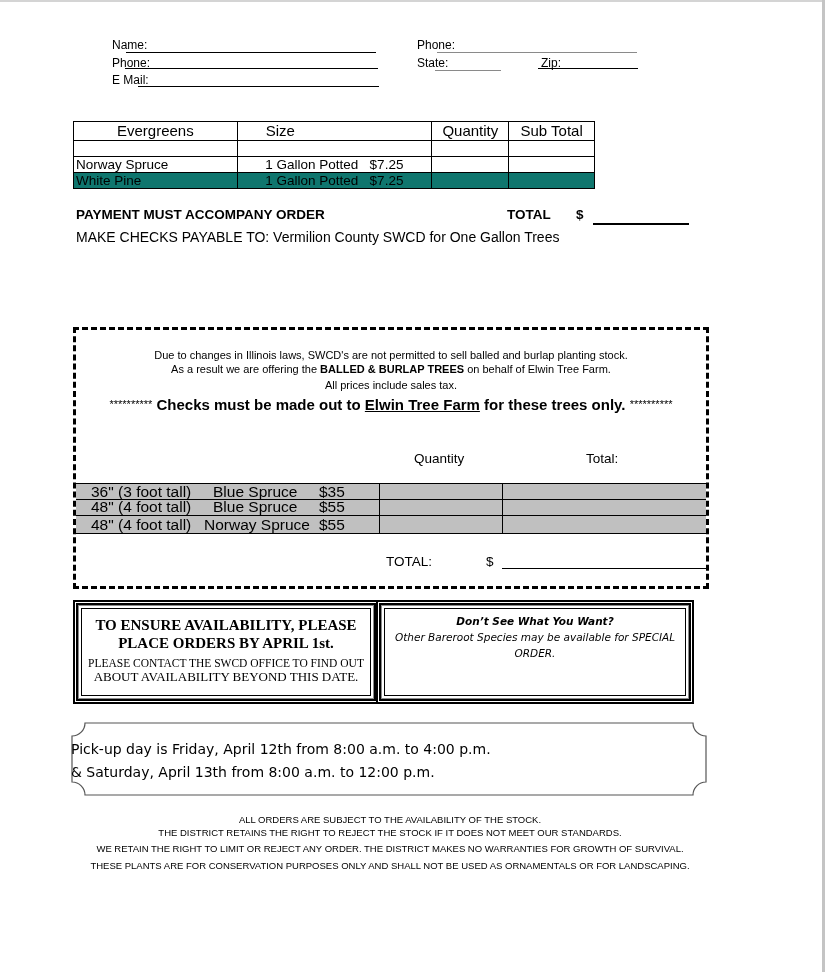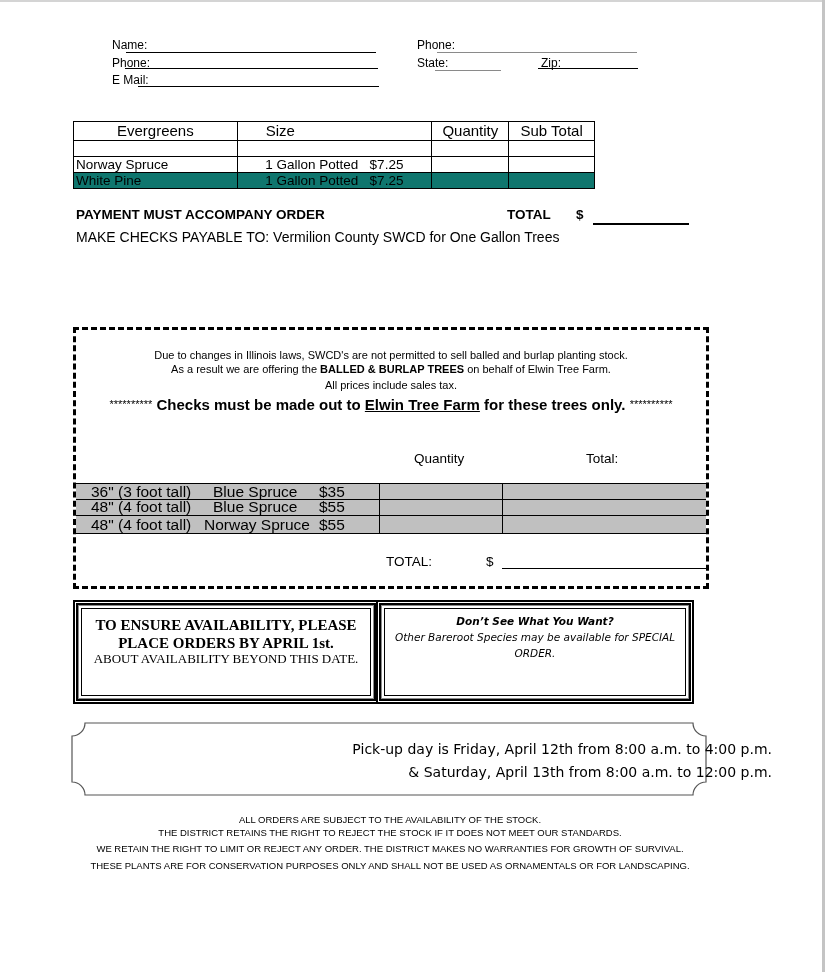--- a/index.html
+++ b/index.html
@@ -51,21 +51,21 @@
     .dbl .inner {
       position: absolute; left: 3px; top: 3px; right: 3px; bottom: 3px;
       border: 1px solid #000; text-align: center;
     }
     .serif { font-family: "Liberation Serif", serif; }
     .cal { font-family: "DejaVu Sans", sans-serif; font-style: italic; font-size: 10.5px; line-height: 16px; }
 
     
     .pickup { position: absolute; left: 71px; top: 722px; width: 636px; height: 74px; }
     .pickup svg { position: absolute; left: 0; top: 0; }
-    .pickup .txt { position: absolute; left: 0; top: 16px; width: 668px; text-align: right; font-family: "DejaVu Sans", sans-serif; font-size: 14px; line-height: 23px; padding-left: 33px; }
+    .pickup .txt { position: absolute; left: 0; top: 16px; width: 668px; text-align: left; font-family: "DejaVu Sans", sans-serif; font-size: 14px; line-height: 23px; }
 
     .disclaimer { position: absolute; left: 70px; width: 640px; text-align: center; font-size: 9.5px; line-height: 11px; }
   </style>
 </head>
 <body>
 
 <div class="page-top-edge"></div>
 <div class="page-right-edge"></div>
 
 <div>
@@ -170,20 +170,21 @@
 
   <span class="abs" style="left:310px;top:224px;font-size:13.5px;">TOTAL:</span>
   <span class="abs" style="left:410px;top:224px;font-size:13.5px;">$</span>
   <div class="uline" style="left:426px;top:238px;width:204px;"></div>
 </div>
 
 <div class="dbl" style="left:73px;width:306px;">
   <div class="inner">
     <div class="serif bold" style="font-size:15px;line-height:18px;margin-top:7px;">TO ENSURE AVAILABILITY, PLEASE</div>
     <div class="serif bold" style="font-size:15px;line-height:18px;">PLACE ORDERS BY APRIL 1st.</div>
+    <div class="serif" style="font-size:11.5px;line-height:13px;margin-top:5px;">PLEASE CONTACT THE SWCD OFFICE TO FIND OUT</div>
     <div class="serif" style="font-size:13px;line-height:13px;">ABOUT AVAILABILITY BEYOND THIS DATE.</div>
   </div>
 </div>
 
 <div class="dbl" style="left:376px;width:318px;">
   <div class="inner">
     <div class="cal bold" style="margin-top:4px;">Don’t See What You Want?</div>
     <div class="cal">Other Bareroot Species may be available for SPECIAL</div>
     <div class="cal">ORDER.</div>
   </div>

